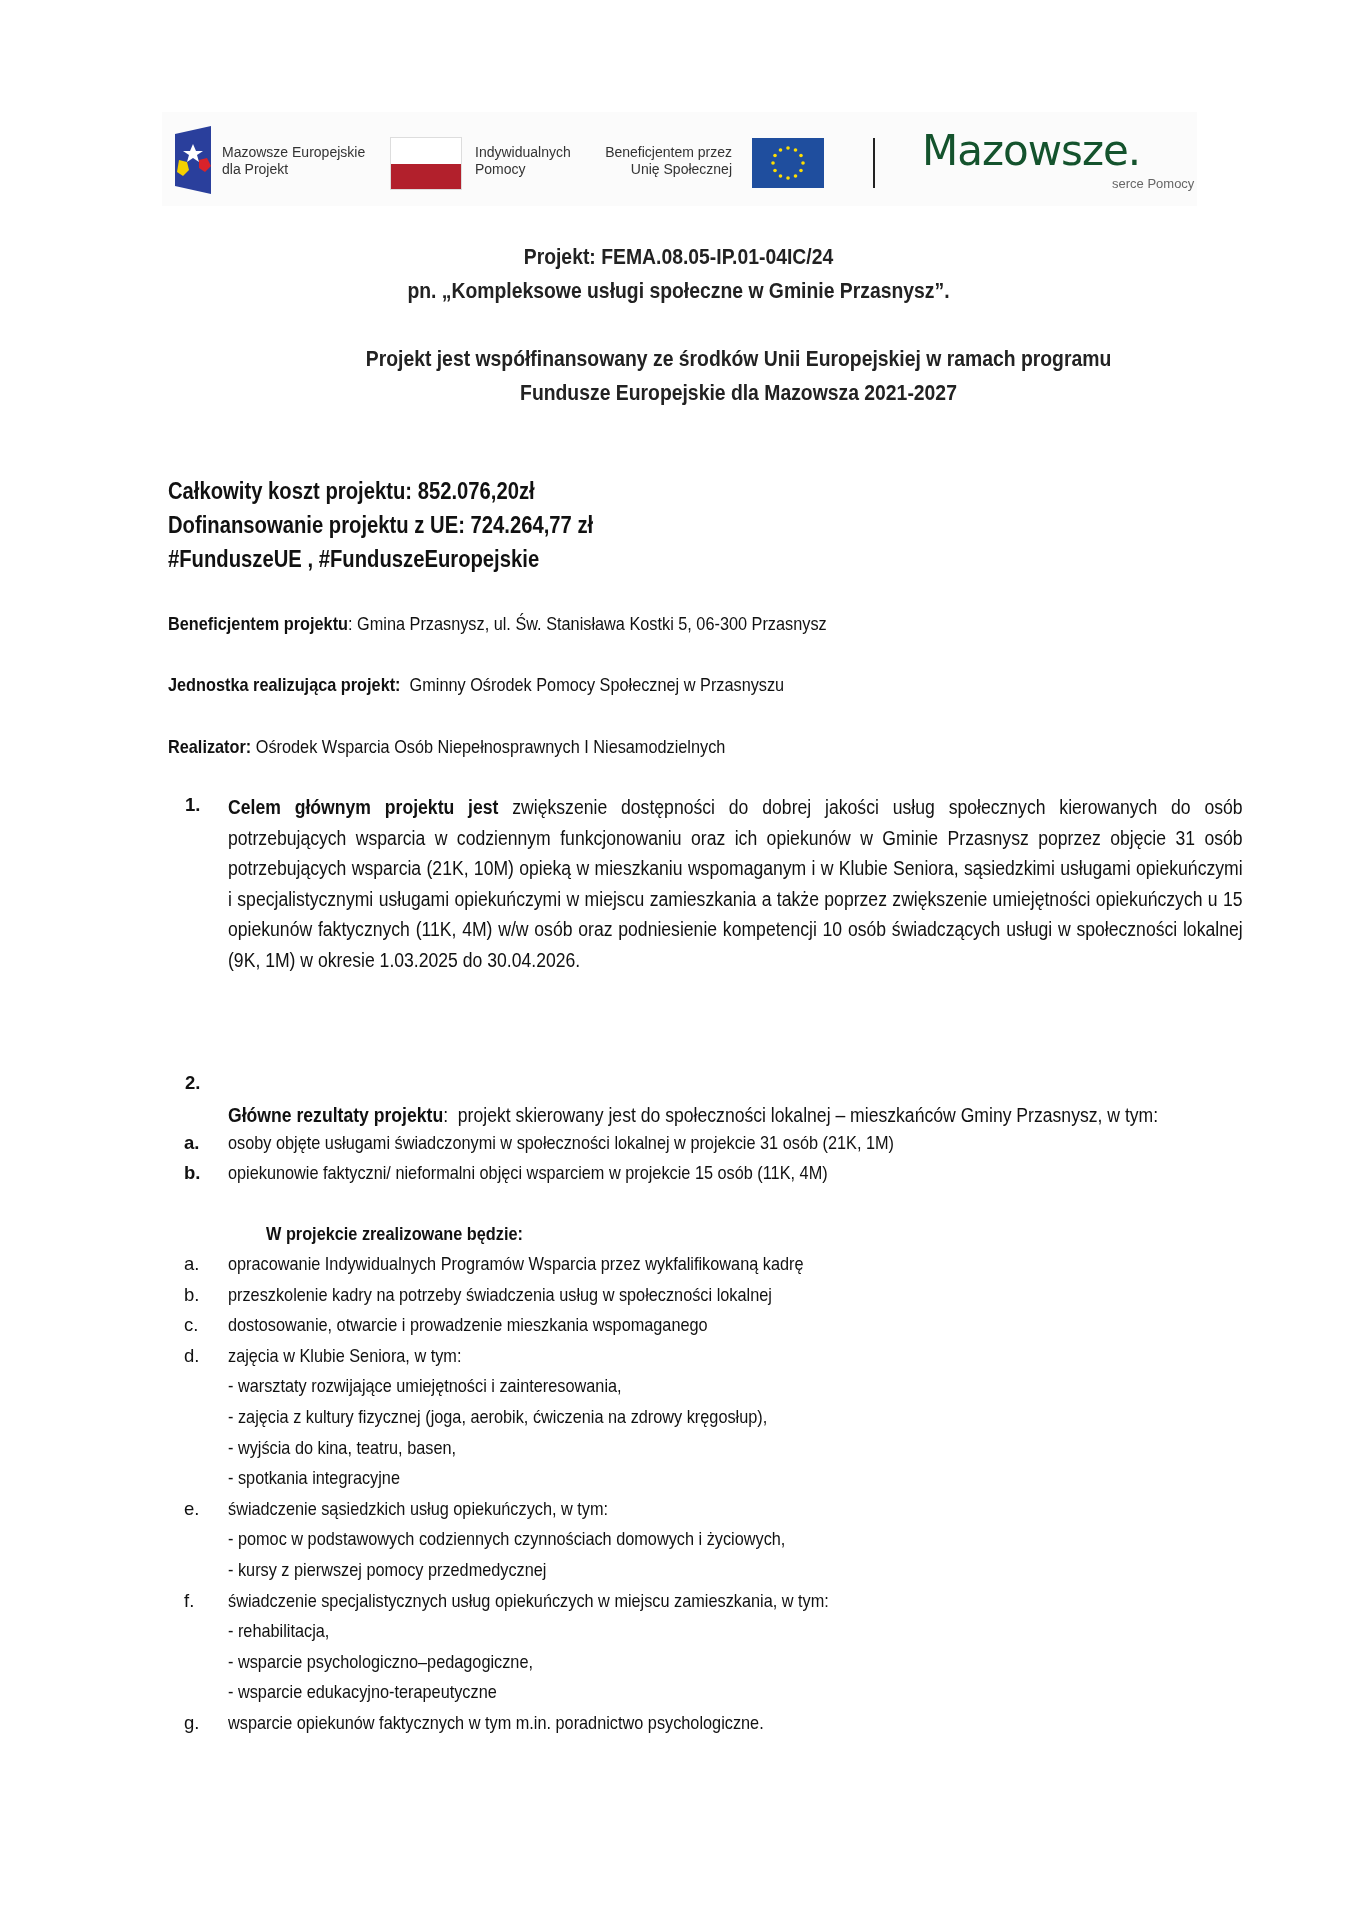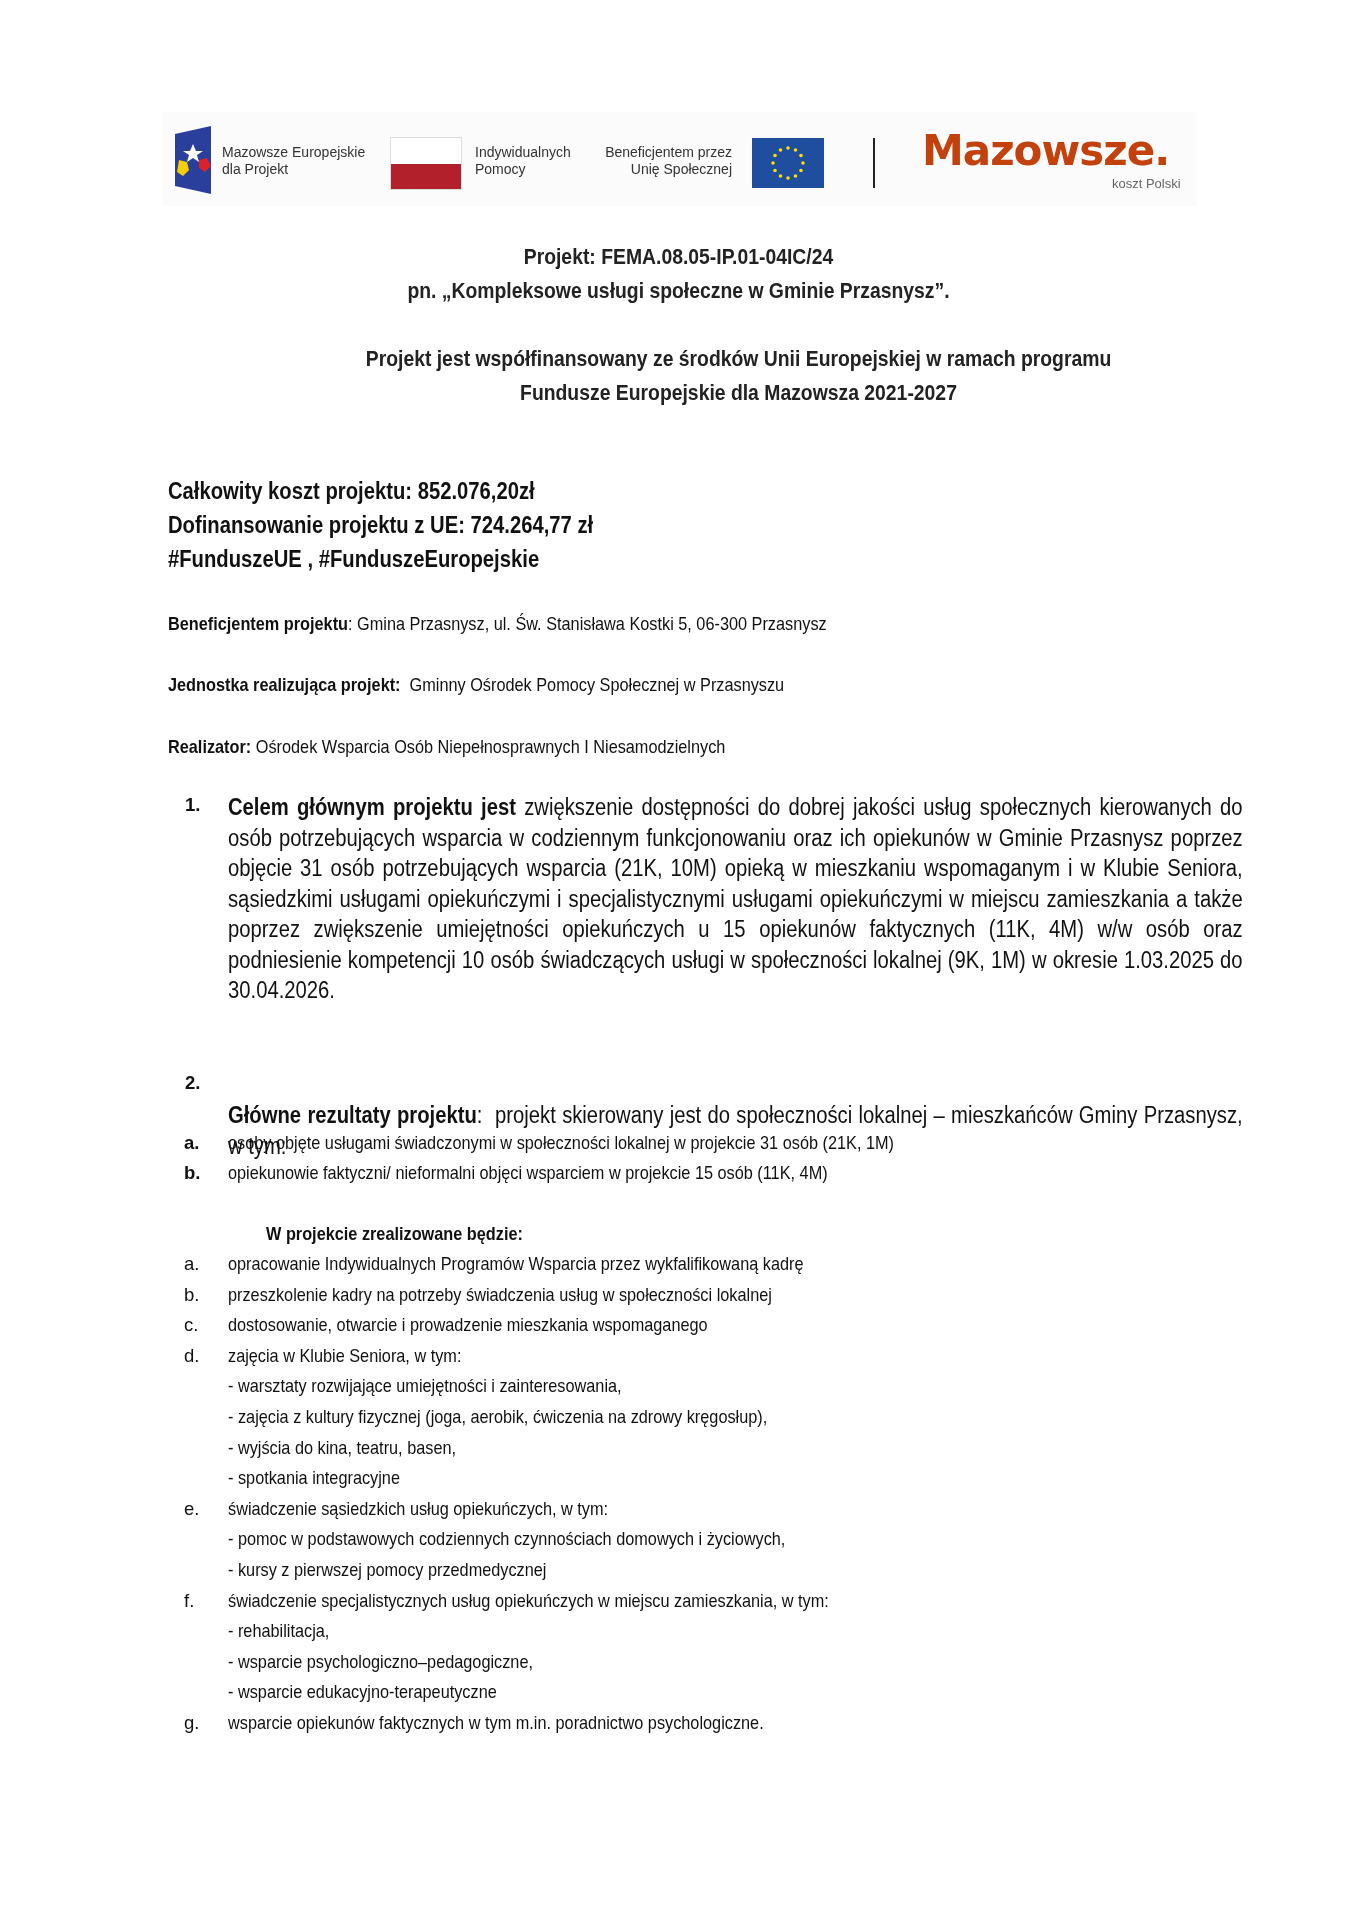--- a/index.html
+++ b/index.html
@@ -12,31 +12,31 @@
   .fe-logo { position: absolute; left: 13px; top: 14px; width: 36px; height: 68px; }
   .fe-text { position: absolute; left: 60px; top: 32px; font-size: 14px; line-height: 17px; color: #333; }
   .pl-flag { position: absolute; left: 228px; top: 25px; width: 70px; height: 51px; border: 1px solid #ddd; }
   .pl-flag .w { height: 50%; background: #fff; }
   .pl-flag .r { height: 50%; background: #b2202c; }
   .pl-text { position: absolute; left: 313px; top: 32px; font-size: 14px; line-height: 17px; color: #333; }
   .eu-text { position: absolute; left: 420px; top: 32px; font-size: 14px; line-height: 17px; color: #333; text-align: right; width: 150px; }
   .eu-flag { position: absolute; left: 590px; top: 26px; width: 72px; height: 50px; background: #1f4e9e; }
   .divider { position: absolute; left: 711px; top: 26px; width: 2px; height: 50px; background: #222; }
   .maz-word { position: absolute; left: 760px; top: 14px; font-family: "DejaVu Sans", sans-serif;
-              font-weight: bold; font-size: 42px; color: #c2410c; letter-spacing: -1px; }
+              font-weight: normal; font-size: 42px; color: #14532d; letter-spacing: -1px; }
   .maz-sub { position: absolute; left: 950px; top: 64px; font-size: 13px; color: #666; }
   .title { position: absolute; left: 0; width: 1357px; text-align: center; font-weight: bold;
            font-size: 22px; color: #222; transform: scaleX(0.88); transform-origin: center; }
   .bigline { position: absolute; left: 168px; font-weight: bold; font-size: 23px; color: #111;
              transform: scaleX(0.88); transform-origin: left; white-space: nowrap; }
   .infoline { position: absolute; left: 168px; font-size: 18.5px; color: #111;
               transform: scaleX(0.88); transform-origin: left; white-space: nowrap; }
   .infoline b { font-weight: bold; }
 
-  .para { position: absolute; left: 228px; width: 1015px; font-size: 23px; line-height: 30.5px;
+  .para { position: absolute; left: 228px; width: 1015px; font-size: 20px; line-height: 30.5px;
           text-align: justify; color: #111; }
   .para .inner { display: block; transform: scaleX(0.88); transform-origin: left; width: 1153px; }
   .num { position: absolute; left: 185px; font-size: 18.5px; font-weight: bold; }
   .row { position: absolute; font-size: 18.5px; color: #111; white-space: nowrap;
          transform: scaleX(0.88); transform-origin: left; }
   .lbl { position: absolute; left: 184px; font-size: 18.5px; color: #111; }
   .lbl.bold { font-weight: bold; }
 </style>
 </head>
 <body>
@@ -78,21 +78,21 @@
       <circle cx="28.500000000000004" cy="37.99038105676658" r="1.8" fill="#ffde00"></circle>
       <circle cx="23.009618943233423" cy="32.50000000000001" r="1.8" fill="#ffde00"></circle>
       <circle cx="21" cy="25.000000000000004" r="1.8" fill="#ffde00"></circle>
       <circle cx="23.00961894323342" cy="17.5" r="1.8" fill="#ffde00"></circle>
       <circle cx="28.499999999999993" cy="12.009618943233423" r="1.8" fill="#ffde00"></circle>
     </svg>
 
   <div class="divider"></div>
 
   <div class="maz-word">Mazowsze.</div>
-  <div class="maz-sub">koszt Polski</div>
+  <div class="maz-sub">serce Pomocy</div>
 </div>
 
 <div class="title" style="top:244px;">Projekt: FEMA.08.05-IP.01-04IC/24</div>
 <div class="title" style="top:278px;">pn. „Kompleksowe usługi społeczne w Gminie Przasnysz”.</div>
 <div class="title" style="top:346px; left:60px;">Projekt jest współfinansowany ze środków Unii Europejskiej w ramach programu</div>
 <div class="title" style="top:380px; left:60px;">Fundusze Europejskie dla Mazowsza 2021-2027</div>
 
 <div class="bigline" style="top:478px;">Całkowity koszt projektu: 852.076,20zł</div>
 <div class="bigline" style="top:512px;">Dofinansowanie projektu z UE: 724.264,77 zł</div>
 <div class="bigline" style="top:546px;">#FunduszeUE , #FunduszeEuropejskie</div>

